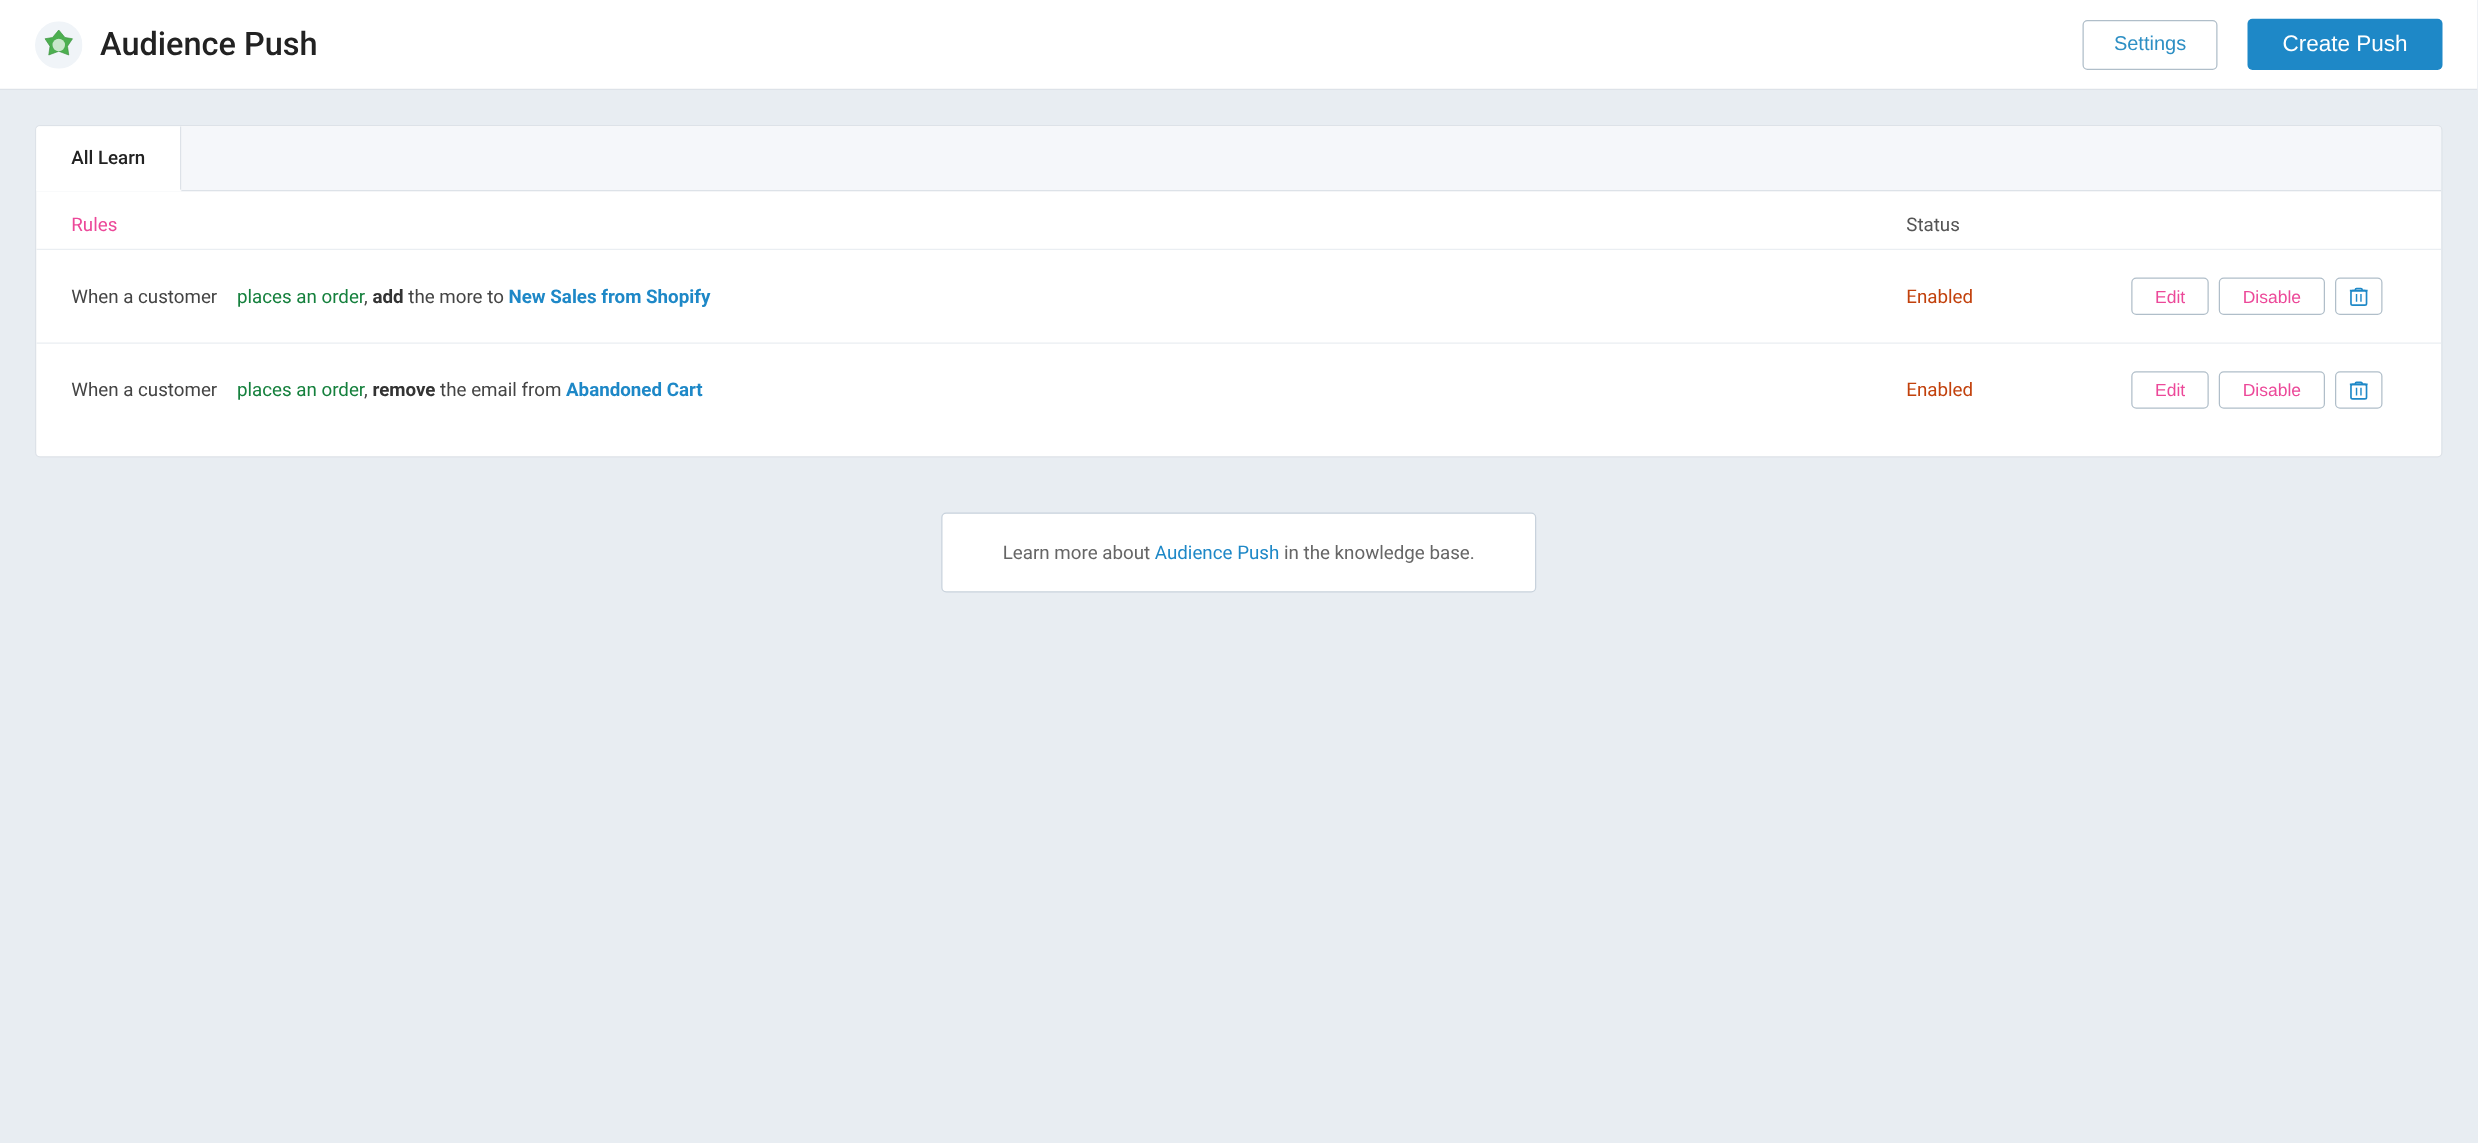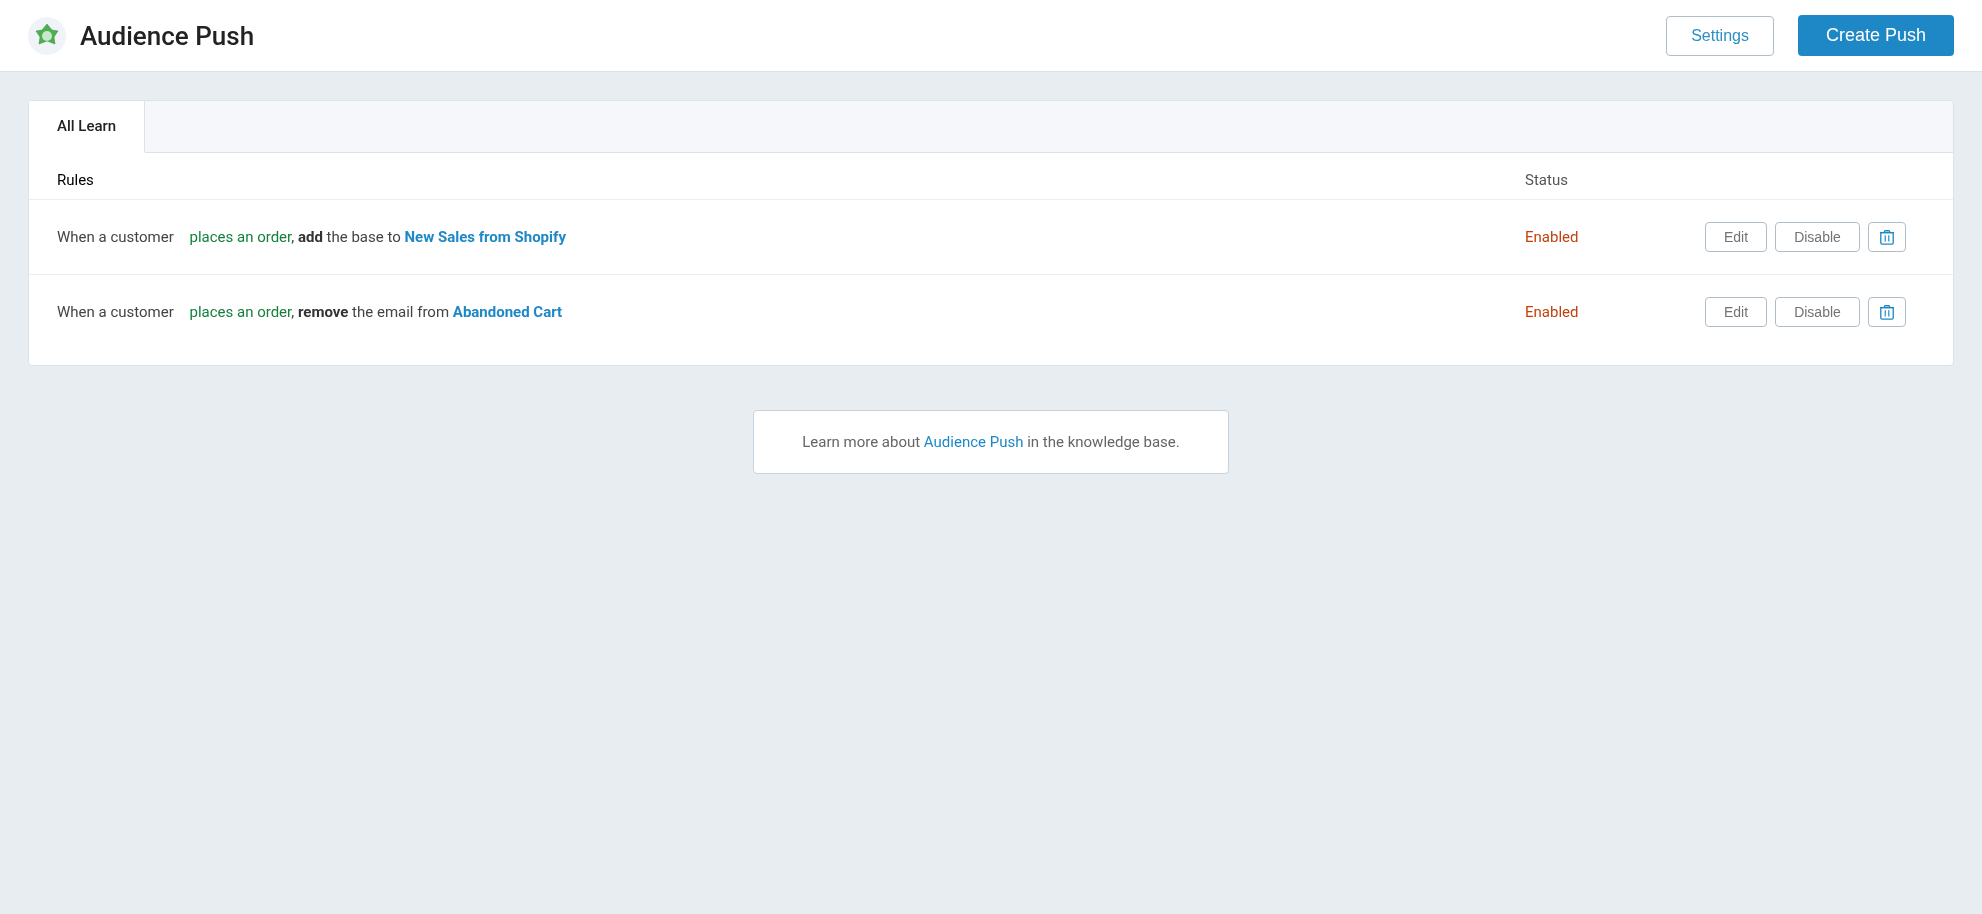--- a/index.html
+++ b/index.html
@@ -111,21 +111,21 @@
     .table-header {
       display: flex;
       align-items: center;
       padding: 18px 28px 10px 28px;
       border-bottom: 1px solid #eaeef2;
     }
 
     .col-rules {
       flex: 1;
       font-size: 15px;
-      color: #000000;
+      color: #ec4899;
       font-weight: 400;
     }
 
     .col-status {
       width: 180px;
       font-size: 15px;
       color: #555;
       font-weight: 400;
     }
 
@@ -178,21 +178,21 @@
     .rule-actions {
       width: 220px;
       display: flex;
       align-items: center;
       gap: 8px;
     }
 
     .btn-edit, .btn-disable {
       border: 1.5px solid #b0bec9;
       background: #fff;
-      color: #737373;
+      color: #ec4899;
       font-size: 14px;
       padding: 6px 18px;
       border-radius: 4px;
       cursor: pointer;
     }
 
     .btn-delete {
       border: 1.5px solid #b0bec9;
       background: #fff;
       color: #1e88c7;
@@ -263,21 +263,21 @@
     <div class="table-area">
 
       <div class="table-header">
         <div class="col-rules">Rules</div>
         <div class="col-status">Status</div>
         <div class="col-actions"></div>
       </div>
 
       <div class="rule-row">
         <div class="rule-text">
-          <span>When a customer </span><span class="link-blue">places an order</span><span>, </span><span class="bold">add</span><span> the base to </span><span class="link-bold-blue">New Sales from Shopify</span>
+          <span>When a customer </span><span class="link-blue">places an order</span><span>, </span><span class="bold">add</span><span> the more to </span><span class="link-bold-blue">New Sales from Shopify</span>
         </div>
         <div class="rule-status">Enabled</div>
         <div class="rule-actions">
           <button class="btn-edit">Edit</button>
           <button class="btn-disable">Disable</button>
           <button class="btn-delete" title="Delete">
             <svg class="trash-icon" viewBox="0 0 16 18" fill="none" xmlns="http://www.w3.org/2000/svg">
               <rect x="1" y="4" width="14" height="13" rx="1.5" stroke="#1e88c7" stroke-width="1.5" fill="none"></rect>
               <path d="M5 4V3a1 1 0 0 1 1-1h4a1 1 0 0 1 1 1v1" stroke="#1e88c7" stroke-width="1.5" fill="none"></path>
               <line x1="0" y1="4" x2="16" y2="4" stroke="#1e88c7" stroke-width="1.5"></line>

